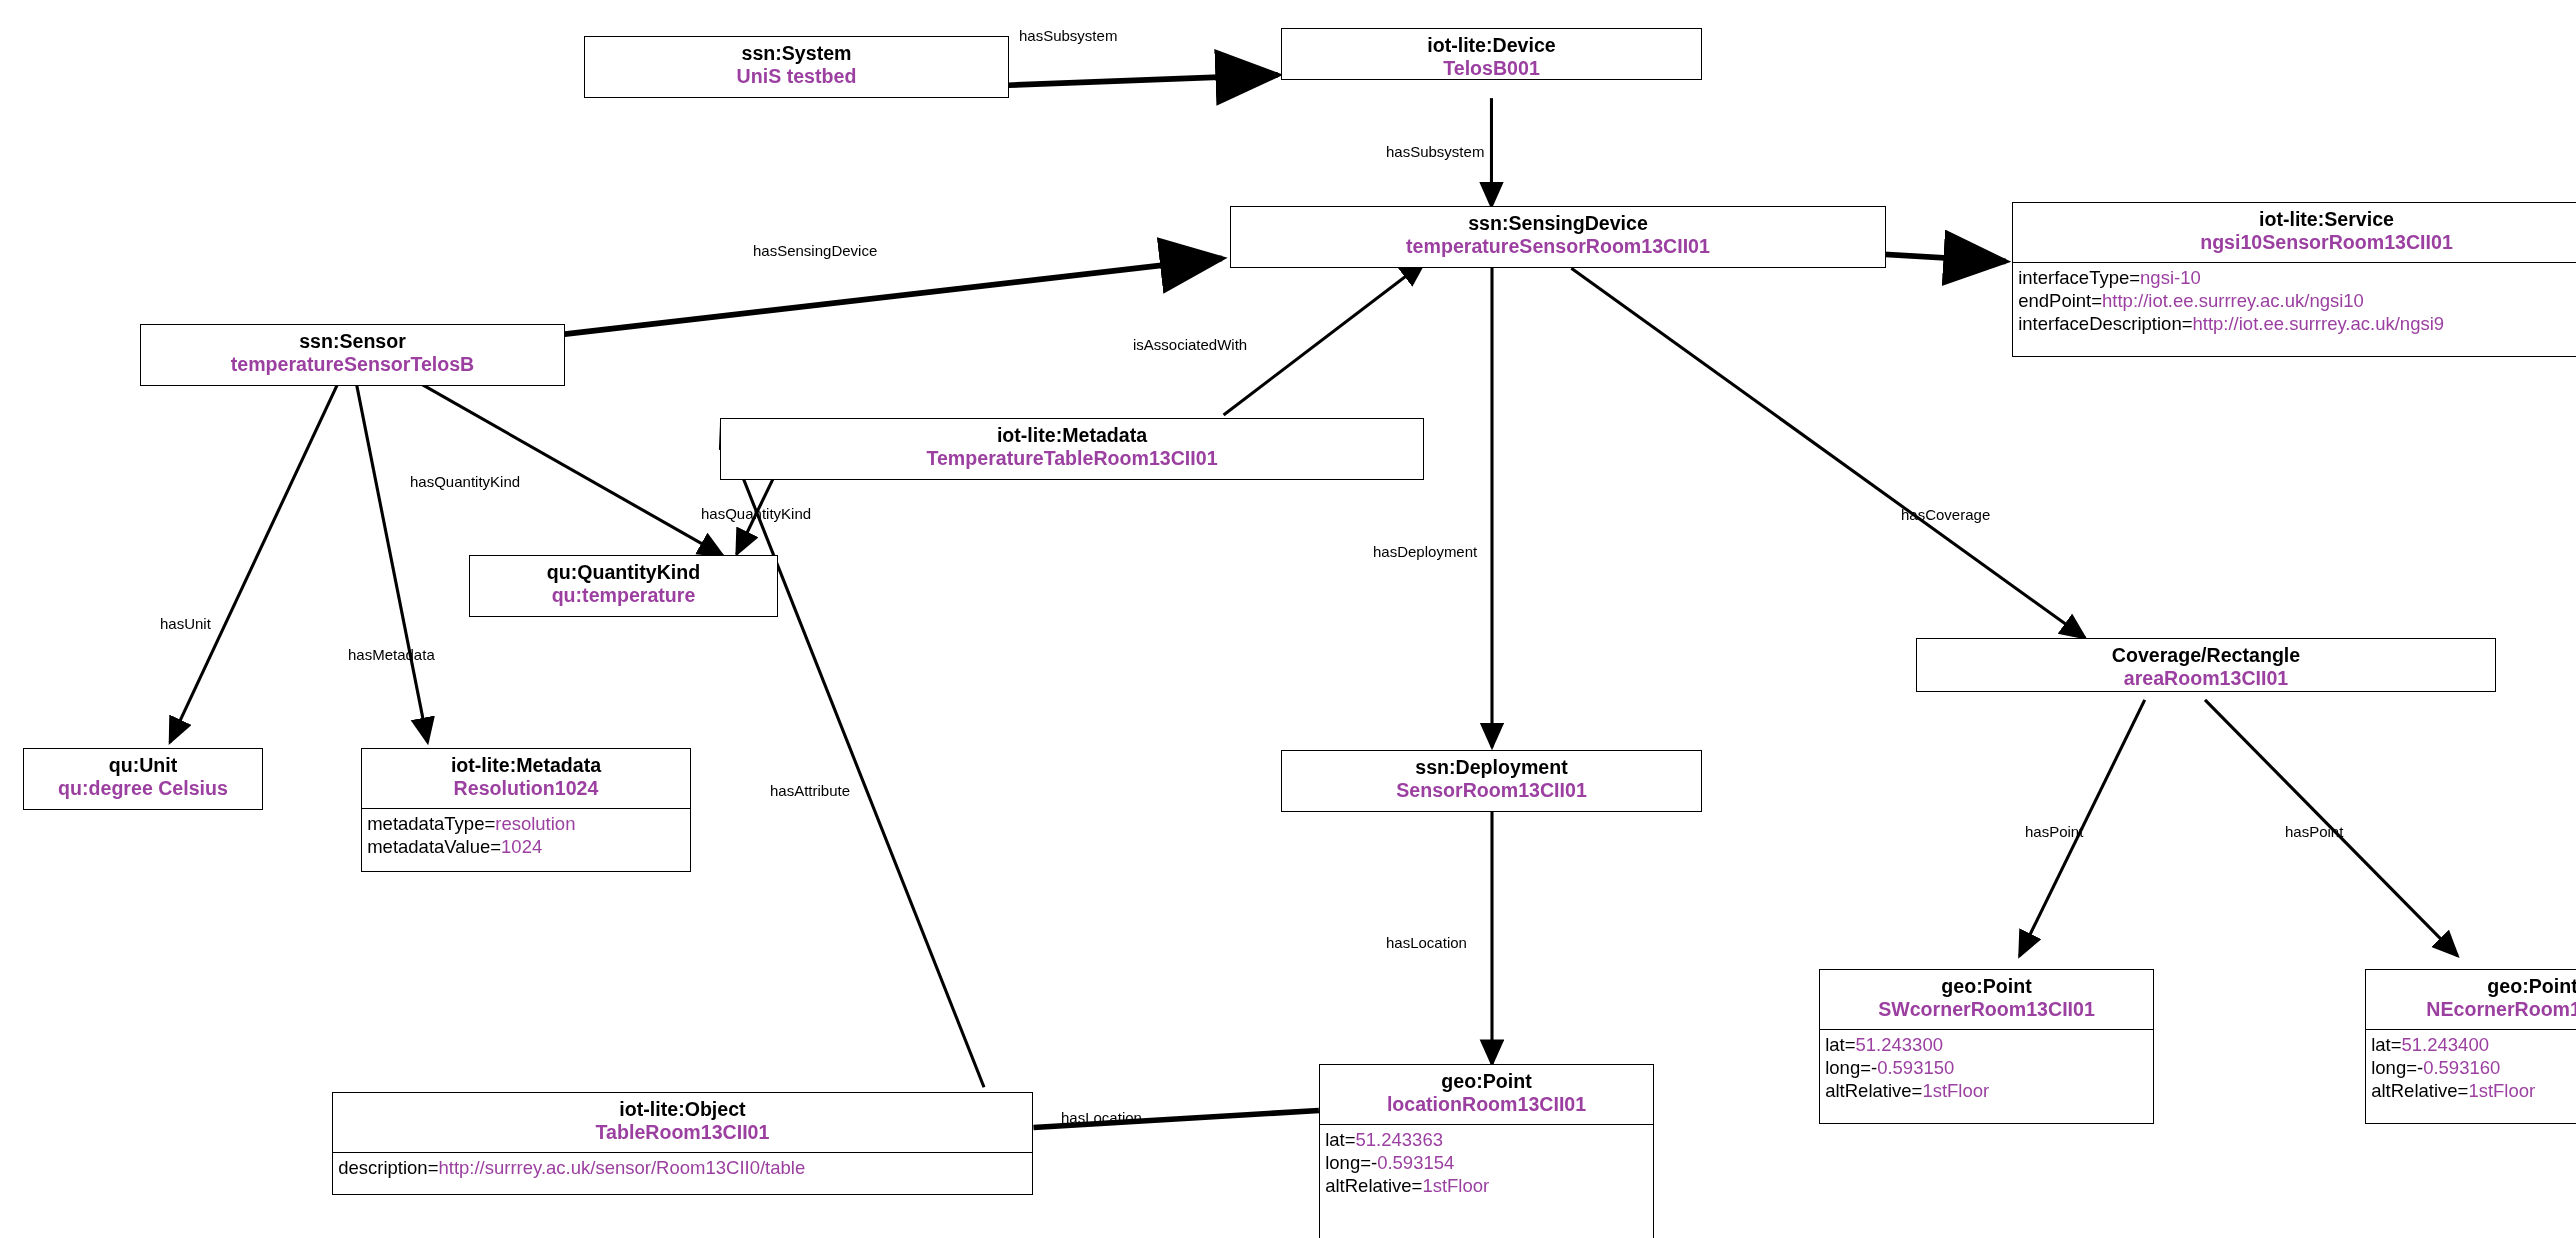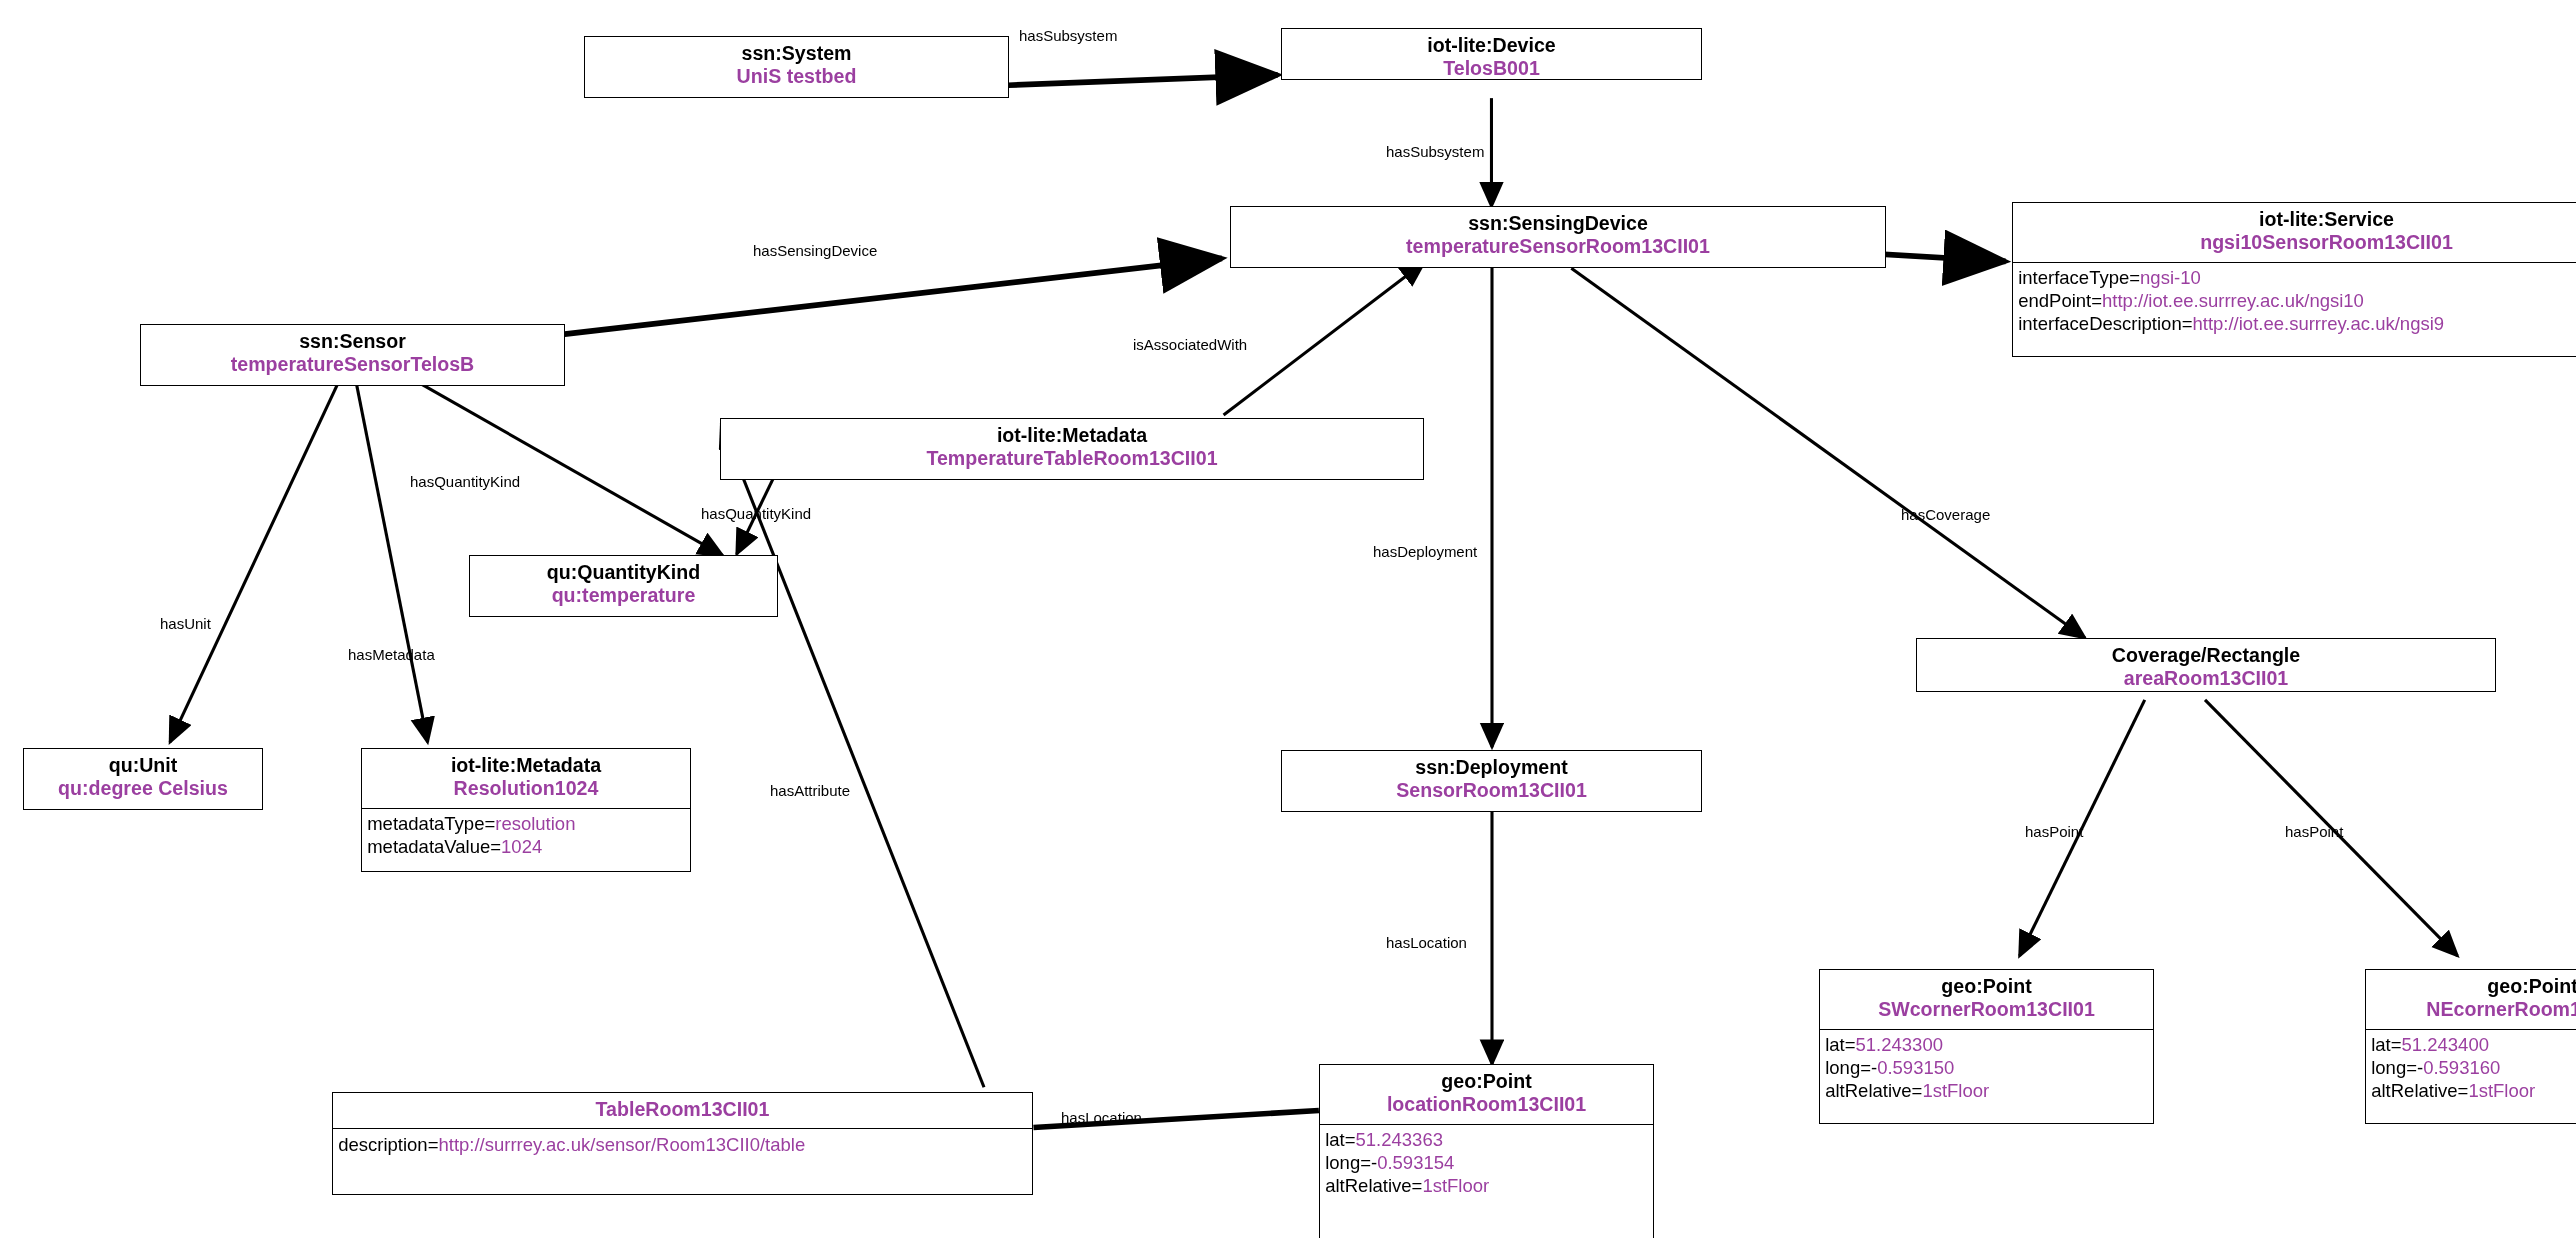--- a/index.html
+++ b/index.html
@@ -161,20 +161,21 @@
 
   <div class="node" style="left:1281px;top:750px;width:421px;height:62px;">
     <div class="hdr">
       <div class="cls">ssn:Deployment</div>
       <div class="inst">SensorRoom13CII01</div>
     </div>
   </div>
 
   <div class="node" style="left:332px;top:1092px;width:701px;height:103px;">
     <div class="hdr">
+      <div class="cls">iot-lite:Object</div>
       <div class="inst">TableRoom13CII01</div>
     </div>
     <div class="attrs">
       <div class="row"><span>description=</span><span class="v">http://surrrey.ac.uk/sensor/Room13CII0/table</span></div>
     </div>
   </div>
 
   <div class="node" style="left:1319px;top:1064px;width:335px;height:175px;">
     <div class="hdr">
       <div class="cls">geo:Point</div>

